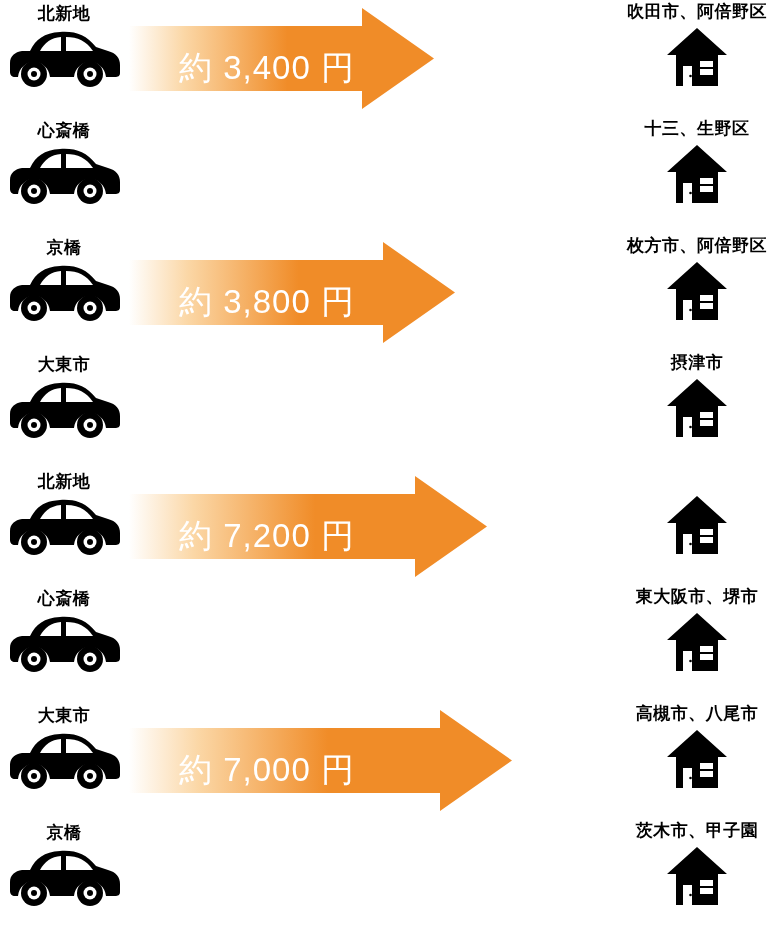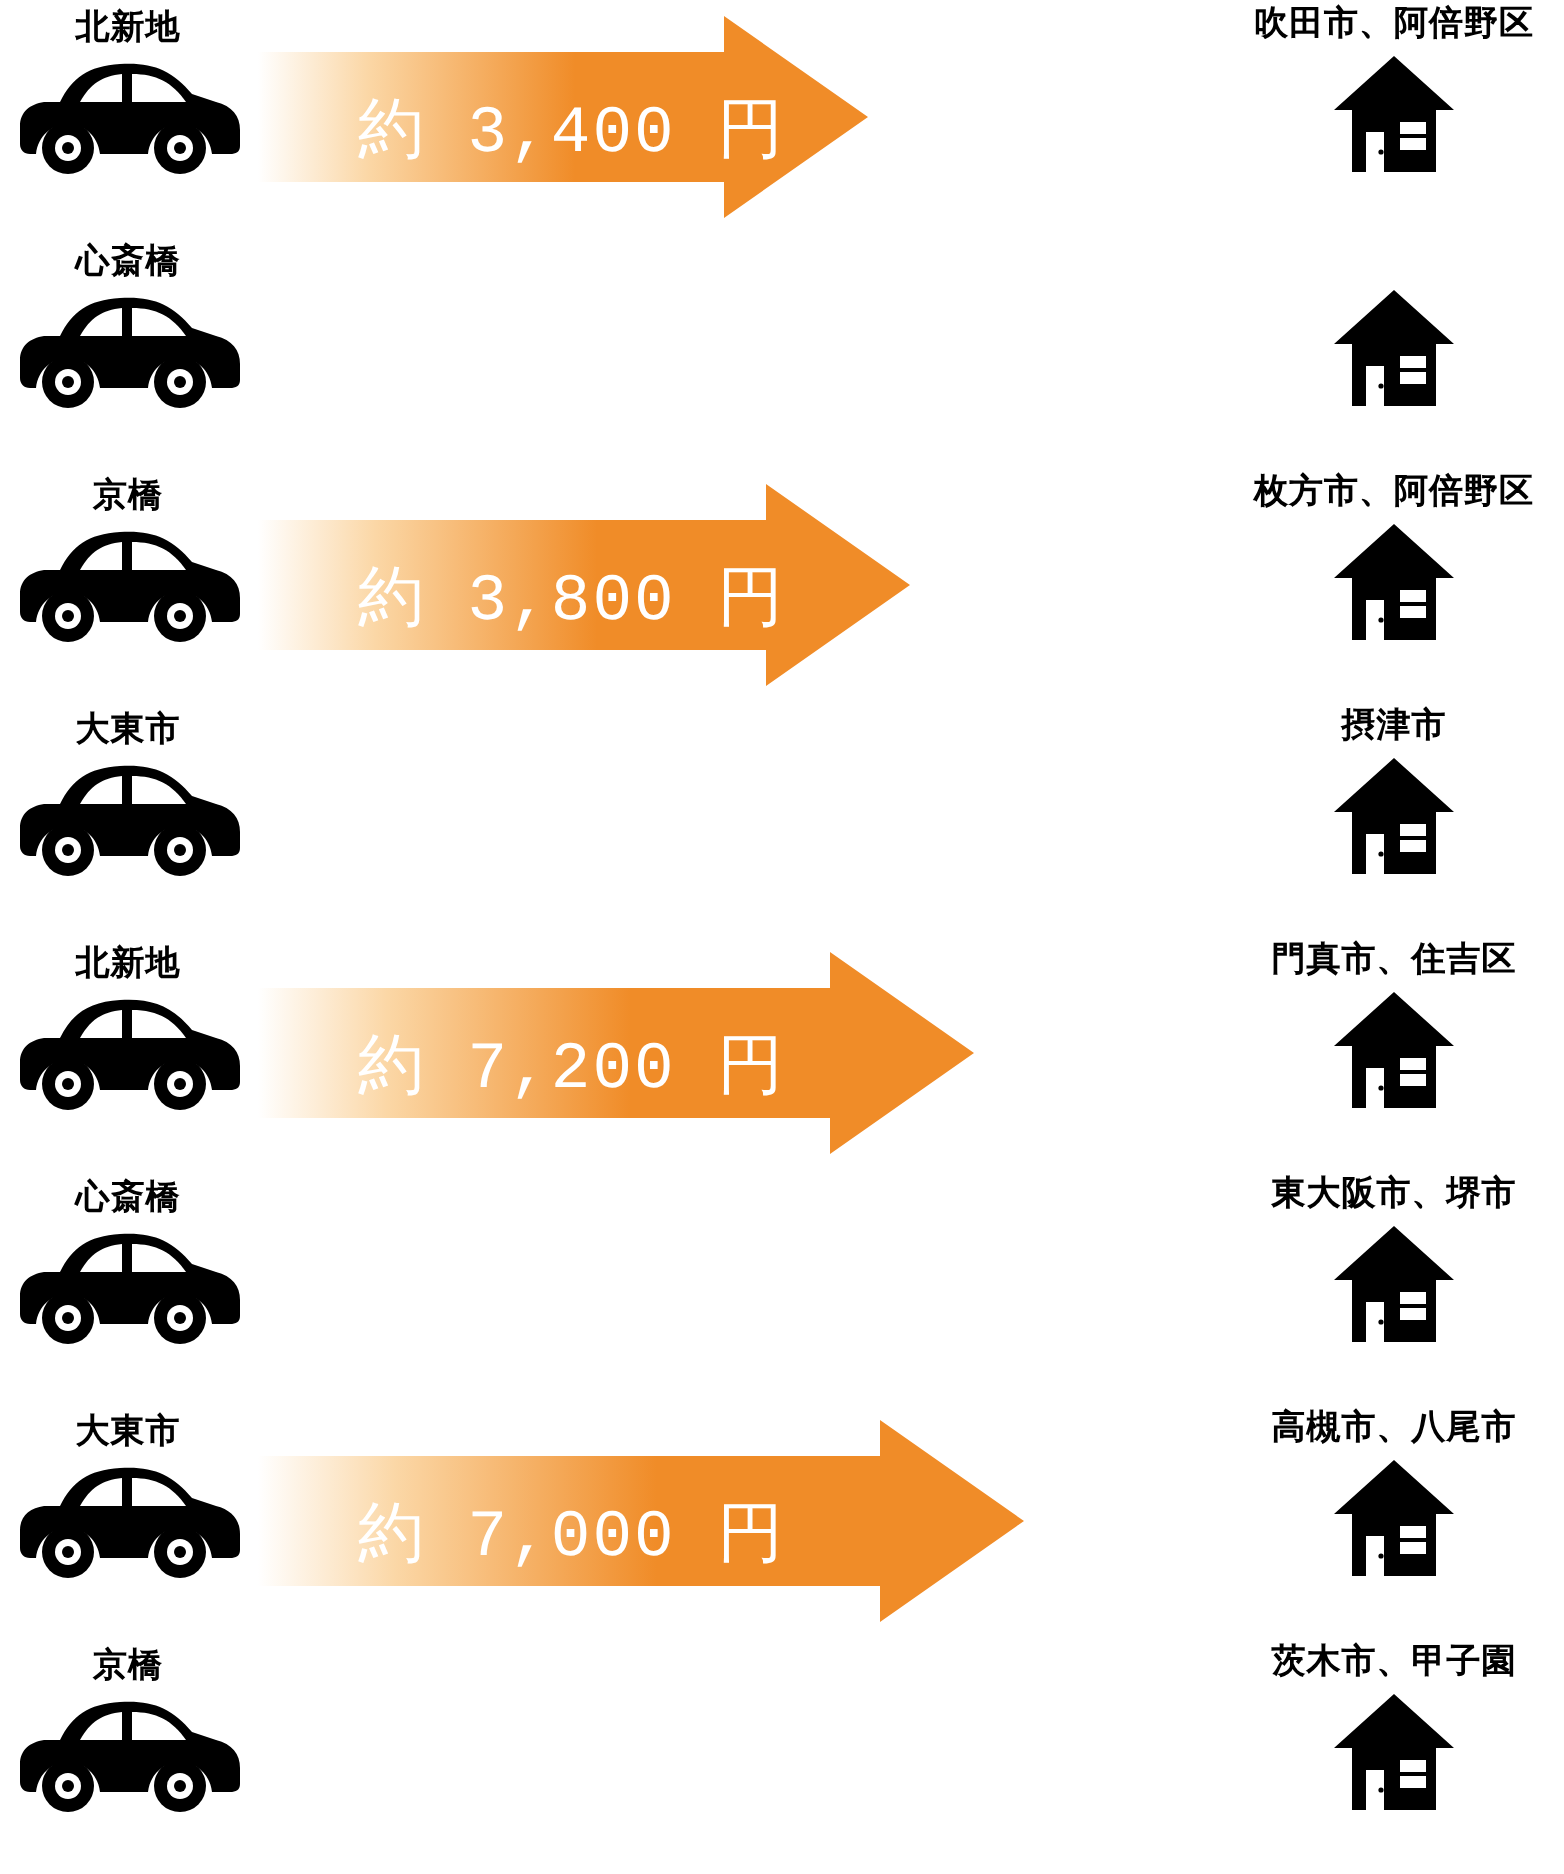--- a/index.html
+++ b/index.html
@@ -65,21 +65,21 @@
     height: 117px;
   }
   .arrow-svg {
     display: block;
   }
   .fare-text {
     position: absolute;
     left: 50px;
     top: 50%;
     transform: translateY(-50%);
-    font-family: Liberation Mono, monospace;
+    font-family: Liberation Sans, sans-serif;
     font-size: 33px;
     font-weight: normal;
     color: #ffffff;
     white-space: nowrap;
     letter-spacing: 1px;
     line-height: 1;
   }
 
   
   .destination {
@@ -179,20 +179,21 @@
               <stop offset="18%" stop-color="#FBD7A6"></stop>
               <stop offset="52%" stop-color="#F08C28"></stop>
               <stop offset="100%" stop-color="#F08C28"></stop>
             </linearGradient>
           </defs>
           <path fill="url(#ag1)" d="M0 18 L254 18 L254 0 L326 50.5 L254 101 L254 83 L0 83 Z"></path>
         </svg>
         <div class="fare-text">約 3,800 円</div>
       </div>
       <div class="destination">
+        <div class="dest-label">十三、生野区</div>
         <svg class="house-icon" viewBox="0 0 62 62" xmlns="http://www.w3.org/2000/svg">
           <path fill="#000" d="M31 2 L61 29 L52 29 L52 60 L10 60 L10 29 L1 29 Z"></path>
           <rect x="17" y="40" width="9" height="20" fill="#fff"></rect>
           <circle cx="24.5" cy="50" r="1.3" fill="#000"></circle>
           <rect x="34" y="35" width="13" height="6" fill="#fff"></rect>
           <rect x="34" y="43" width="13" height="6" fill="#fff"></rect>
         </svg>
       </div>
     </div>
     <div class="row" style="top:234px">
@@ -284,21 +285,20 @@
           <path fill="#fff" d="M56 10 C68 10 76 14 83 24 L56 24 Z"></path>
           <circle cx="24" cy="47" r="13" fill="#000"></circle>
           <circle cx="24" cy="47" r="6.5" fill="#fff"></circle>
           <circle cx="24" cy="47" r="3" fill="#000"></circle>
           <circle cx="80" cy="47" r="13" fill="#000"></circle>
           <circle cx="80" cy="47" r="6.5" fill="#fff"></circle>
           <circle cx="80" cy="47" r="3" fill="#000"></circle>
         </svg>
       </div>
       <div class="destination">
-        <div class="dest-label">門真市、住吉区</div>
         <svg class="house-icon" viewBox="0 0 62 62" xmlns="http://www.w3.org/2000/svg">
           <path fill="#000" d="M31 2 L61 29 L52 29 L52 60 L10 60 L10 29 L1 29 Z"></path>
           <rect x="17" y="40" width="9" height="20" fill="#fff"></rect>
           <circle cx="24.5" cy="50" r="1.3" fill="#000"></circle>
           <rect x="34" y="35" width="13" height="6" fill="#fff"></rect>
           <rect x="34" y="43" width="13" height="6" fill="#fff"></rect>
         </svg>
       </div>
     </div>
     <div class="row" style="top:585px">

